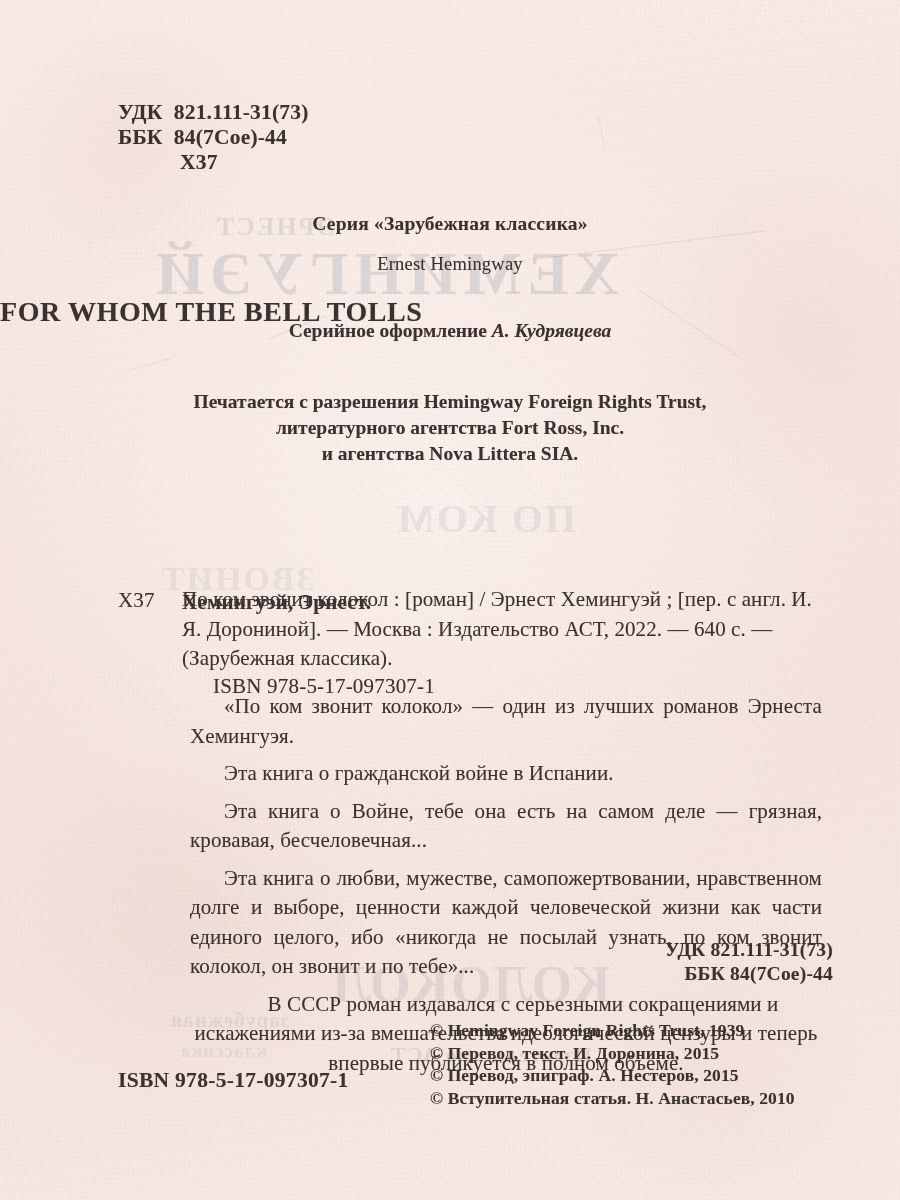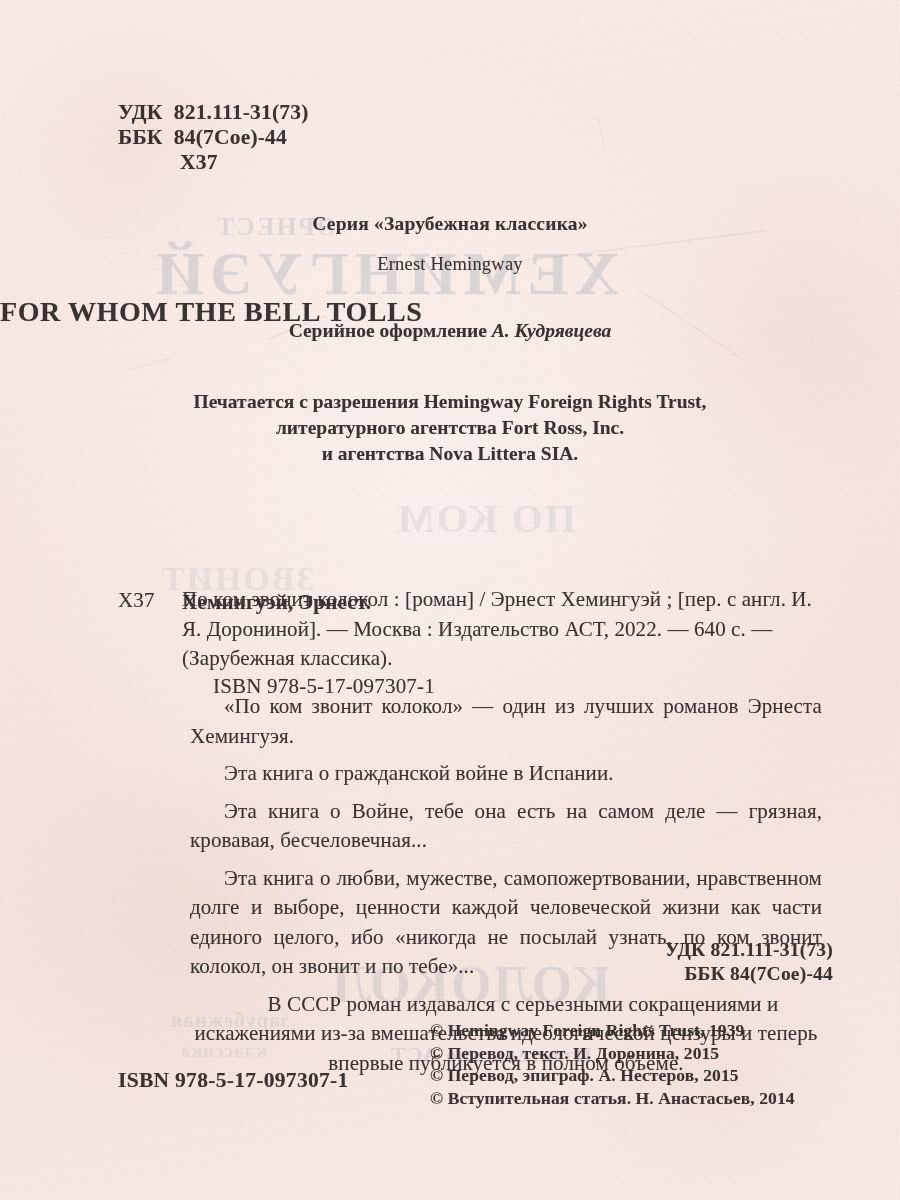--- a/index.html
+++ b/index.html
@@ -293,19 +293,19 @@
 
     <div class="classif-repeat">
       <span>УДК 821.111-31(73)</span>
       <span>ББК 84(7Сое)-44</span>
     </div>
 
     <div class="copyrights">
       <span>© Hemingway Foreign Rights Trust, 1939</span>
       <span>© Перевод, текст. И. Доронина, 2015</span>
       <span>© Перевод, эпиграф. А. Нестеров, 2015</span>
-      <span>© Вступительная статья. Н. Анастасьев, 2014</span>
+      <span>© Вступительная статья. Н. Анастасьев, 2010</span>
     </div>
 
     <div class="isbn-bottom">ISBN 978-5-17-097307-1</div>
 
   </div>
 </div>
 
 </body></html>

